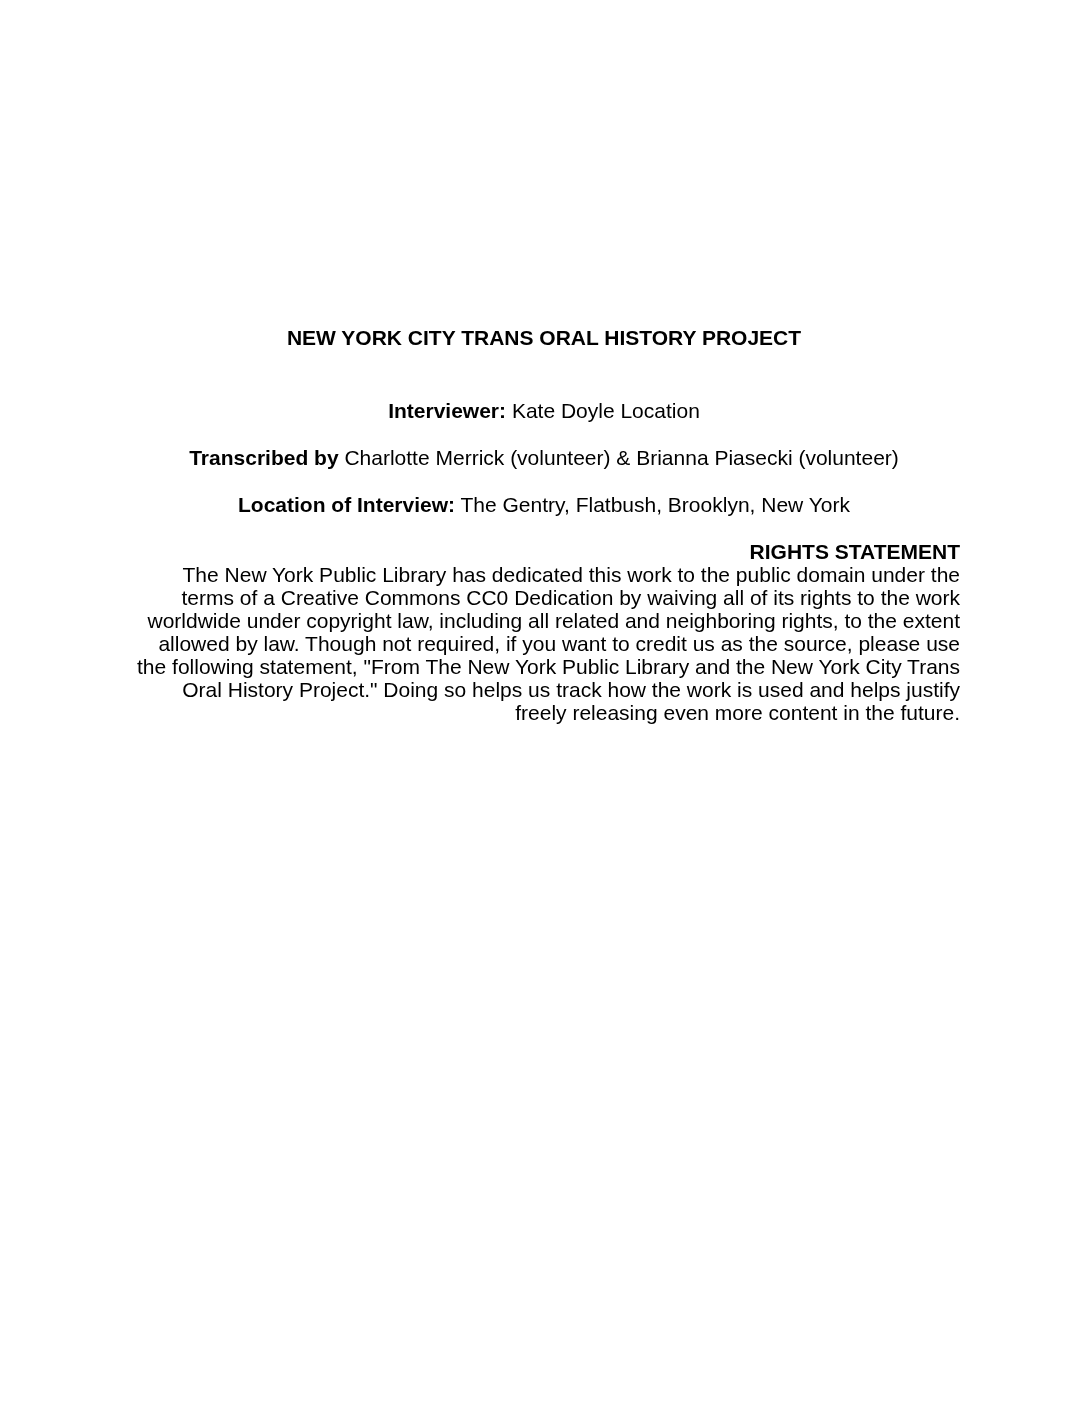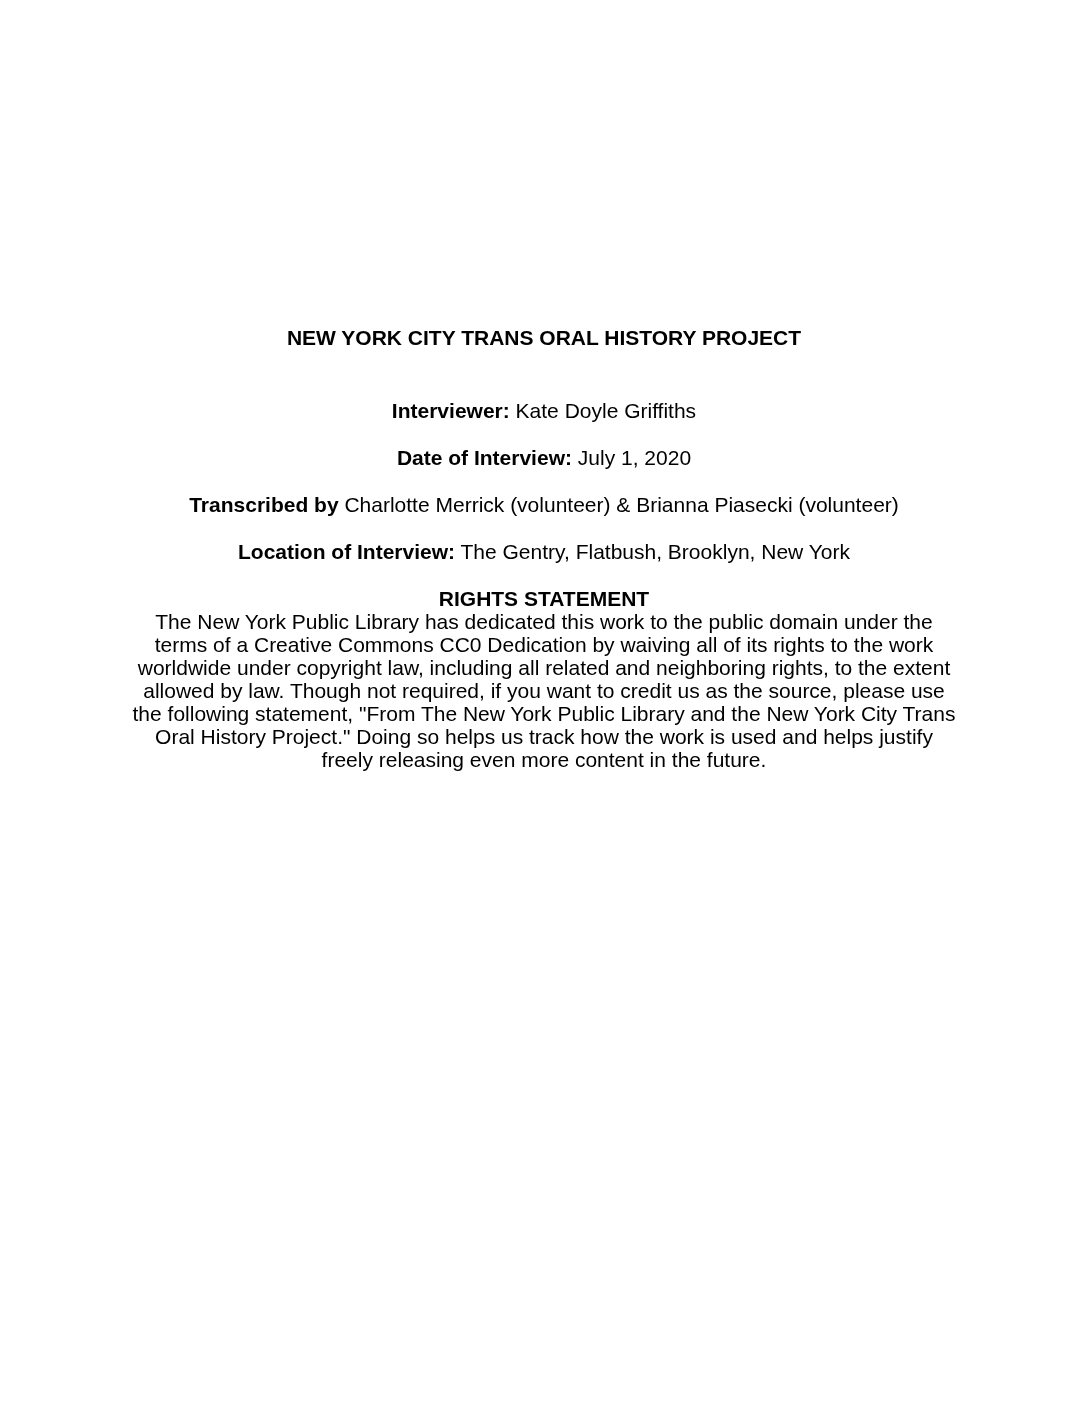--- a/index.html
+++ b/index.html
@@ -37,21 +37,21 @@
     margin-bottom: 24px;
   }
   .doc-type, .interviewee, .transcript-id {
     font-weight: bold;
   }
   .detail-label {
     font-weight: bold;
     margin-top: 17px;
   }
   .rights-section {
-    text-align: center;
+    text-align: right;
   }
   .rights-heading {
     font-weight: bold;
   }
   .rights-body {
     width: 832px;
   }
 </style>
 </head>
 <body>
@@ -59,27 +59,23 @@
 <div class="page">
 
   <div class="centered">
 
     <p class="project-title">NEW YORK CITY TRANS ORAL HISTORY PROJECT</p>
 
 
 
     <p class="detail-line">
       <span class="detail-label">Interviewer:</span>
-      <span class="detail-value">Kate Doyle Griffiths</span>
+      <span class="detail-value">Kate Doyle Location</span>
     </p>
 
-    <p class="detail-line">
-      <span class="detail-label">Date of Interview:</span>
-      <span class="detail-value">July 1, 2020</span>
-    </p>
 
     <p class="detail-line">
       <span class="detail-label">Transcribed by</span>
       <span class="detail-value">Charlotte Merrick (volunteer) &amp; Brianna Piasecki (volunteer)</span>
     </p>
 
     <p class="detail-line">
       <span class="detail-label">Location of Interview:</span>
       <span class="detail-value">The Gentry, Flatbush, Brooklyn, New York</span>
     </p>

